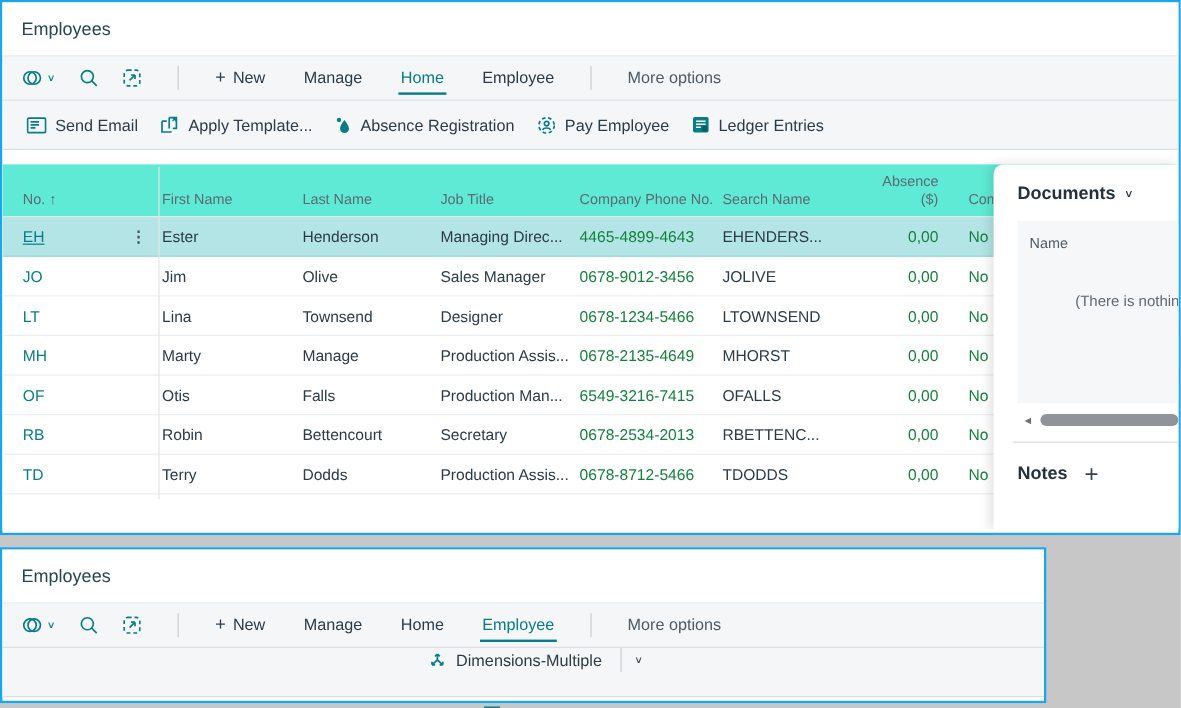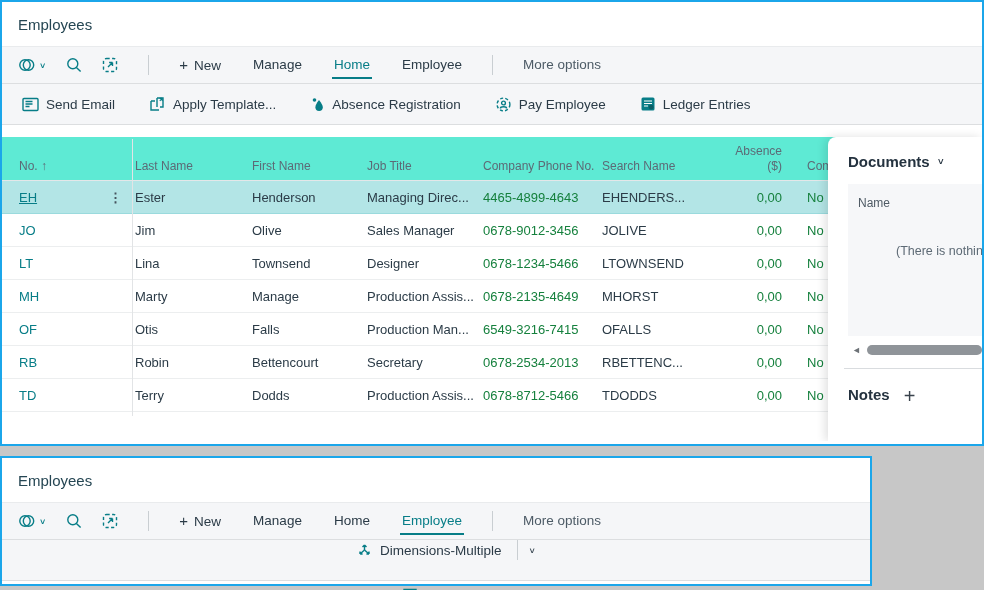--- a/index.html
+++ b/index.html
@@ -49,21 +49,21 @@
   .tab.active { color: #077d87; border-bottom-color: #077d87; }
   .tab .plus { margin-right: 6px; font-size: 15px; font-weight: 400; }
   .tab.more { color: #4d5b66; }
 
   .actionbar {
     height: 41px;
     display: flex; align-items: center;
     padding-left: 20px;
     background: #f5f6f8;
     border-bottom: 1px solid #dcdee0;
-    gap: 34px;
+    gap: 18px;
   }
   .action { display: inline-flex; align-items: center; gap: 7px; font-size: 13.5px; color: #2b3b47; cursor: pointer; white-space: nowrap; }
   .action svg { flex: 0 0 auto; }
   .act-chev { font-size: 10px; color: #3c4a55; transform: scaleY(0.8); }
 
   
   .table-wrap { position: relative; height: 316px; overflow: hidden; background: #fff; }
   .freeze-line { position: absolute; left: 130px; top: 14px; height: 277px; width: 1px; background: #e2e4e6; z-index: 1; }
   .tgrid { position: relative; z-index: 0; }
   .trow {
@@ -208,22 +208,22 @@
     </span>
   </div>
 
   <div class="table-wrap">
     <div class="freeze-line"></div>
 
     <div class="tgrid">
       <div class="trow thead">
         <span>No. ↑</span>
         <span></span>
+        <span>First Name</span>
         <span>Last Name</span>
-        <span>First Name</span>
         <span>Job Title</span>
         <span>Company Phone No.</span>
         <span>Search Name</span>
         <span class="cell-r">Absence ($)</span>
         <span class="cell-comment">Comment</span>
       </div>
 
       <div class="trow selected">
         <span class="no-link">EH</span>
         <span class="dots">⋮</span>

